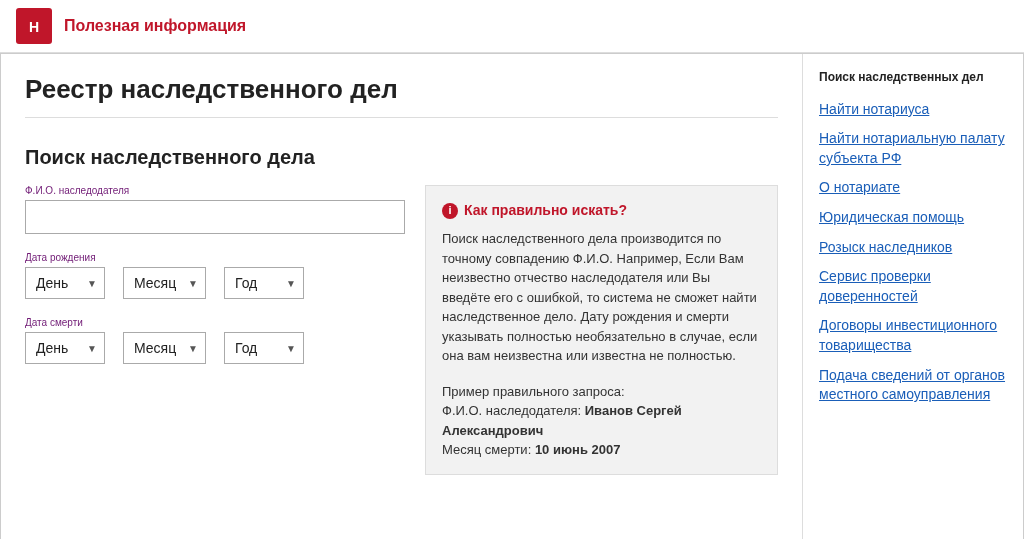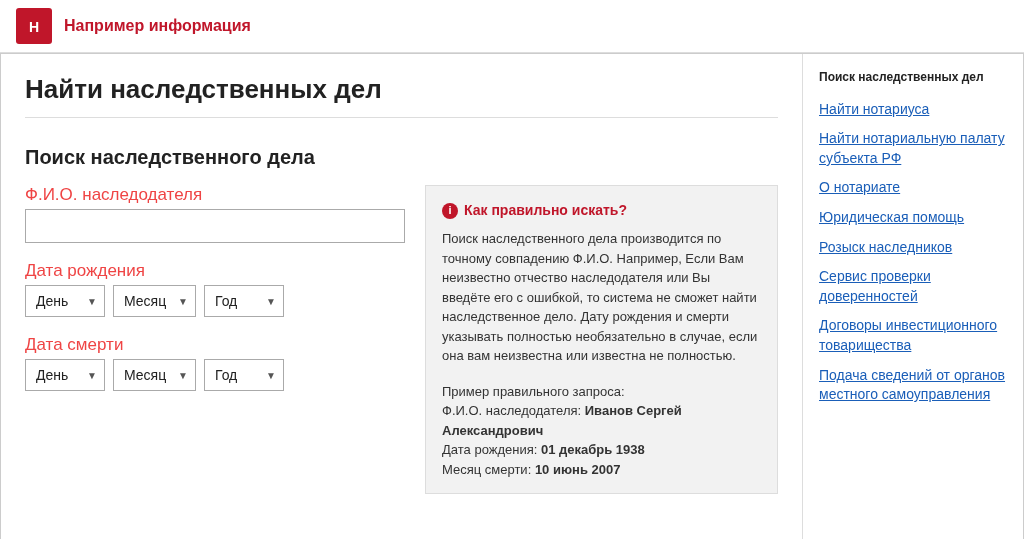--- a/index.html
+++ b/index.html
@@ -68,42 +68,42 @@
       display: flex;
       gap: 20px;
       align-items: flex-start;
     }
 
     .form-left {
       flex: 0 0 380px;
     }
 
     .field-label {
-      font-size: 17px;
-      color: #ef4444;
+      font-size: 10px;
+      color: #701a75;
       margin-bottom: 4px;
     }
 
     .text-input {
       width: 100%;
       padding: 8px 10px;
       border: 1px solid #aaa;
       font-size: 14px;
       color: #222;
       background: #fff;
       outline: none;
     }
 
     .field-group {
       margin-bottom: 18px;
     }
 
     .date-row {
       display: flex;
-      gap: 8px;
+      gap: 18px;
     }
 
     .date-select-wrap {
       position: relative;
       display: inline-flex;
       align-items: center;
     }
     .date-select-wrap select {
       appearance: none;
       -webkit-appearance: none;
@@ -202,28 +202,28 @@
   </style>
 </head>
 <body>
 
 <div class="header-bar">
 
   <svg class="header-logo" viewBox="0 0 36 36" xmlns="http://www.w3.org/2000/svg">
     <rect width="36" height="36" fill="#c0162a" rx="3"></rect>
     <text x="18" y="24" text-anchor="middle" fill="#fff" font-size="14" font-weight="bold">Н</text>
   </svg>
-  <span class="header-title">Например информация</span>
+  <span class="header-title">Полезная информация</span>
 </div>
 
 <div class="page-wrapper">
 
   <div class="main-content">
 
-    <h1 class="page-title">Найти наследственных дел</h1>
+    <h1 class="page-title">Реестр наследственного дел</h1>
 
     <h2 class="section-title">Поиск наследственного дела</h2>
 
     <div class="form-area">
 
       <div class="form-left">
 
         <div class="field-group">
           <div class="field-label">Ф.И.О. наследодателя</div>
           <input class="text-input" type="text" placeholder="" style="">
@@ -285,24 +285,20 @@
           <span>Как правильно искать?</span>
         </div>
         <p>Поиск наследственного дела производится по точному совпадению Ф.И.О. Например, Если Вам неизвестно отчество наследодателя или Вы введёте его с ошибкой, то система не сможет найти наследственное дело. Дату рождения и смерти указывать полностью необязательно в случае, если она вам неизвестна или известна не полностью.</p>
         <div class="info-example">
           <p>Пример правильного запроса:</p>
           <p>
             <span>Ф.И.О. наследодателя:</span>
             <strong><span>Иванов Сергей Александрович</span></strong>
           </p>
           <p>
-            <span>Дата рождения:</span>
-            <strong><span>01 декабрь 1938</span></strong>
-          </p>
-          <p>
             <span>Месяц смерти:</span>
             <strong><span>10 июнь 2007</span></strong>
           </p>
         </div>
       </div>
 
     </div>
 
   </div>
 

